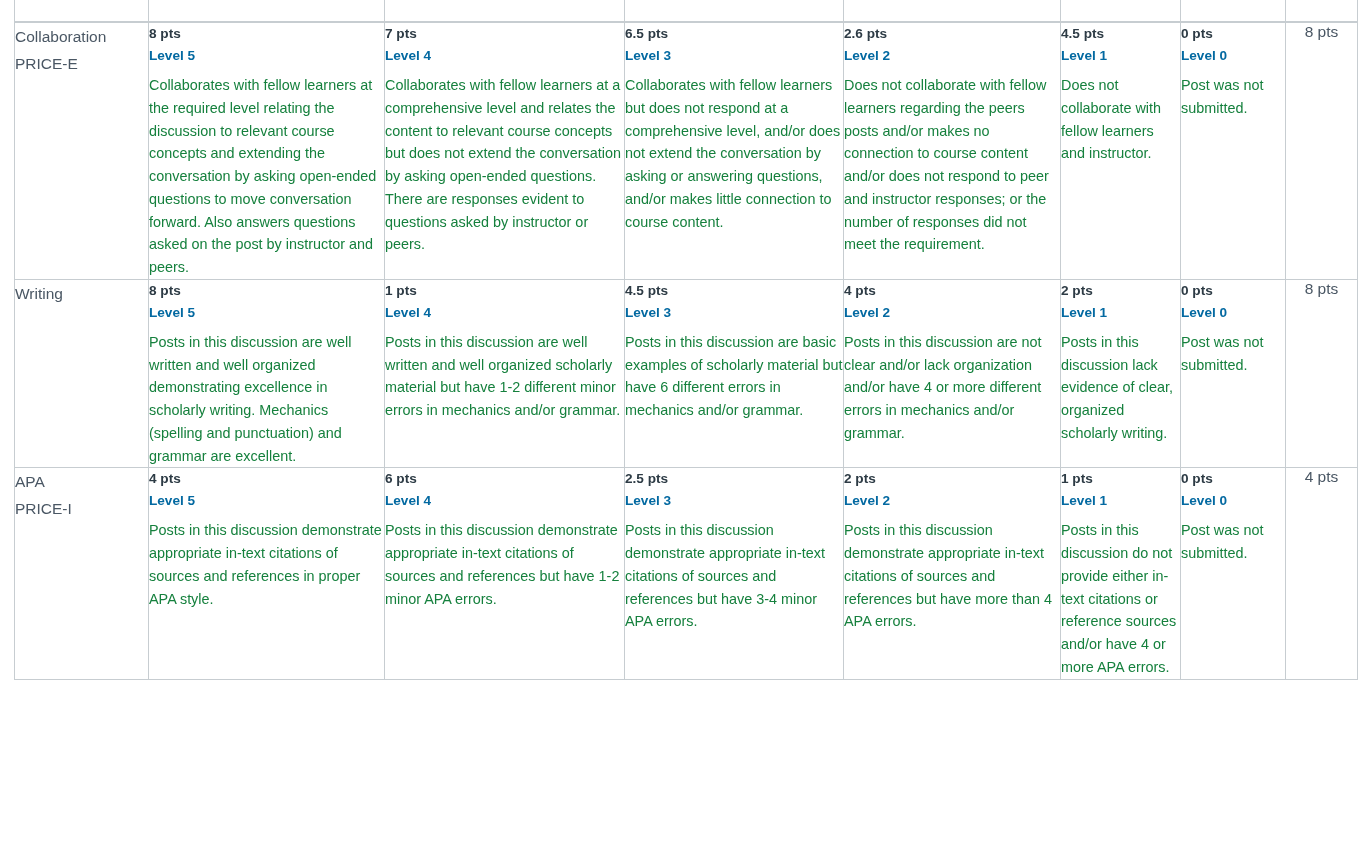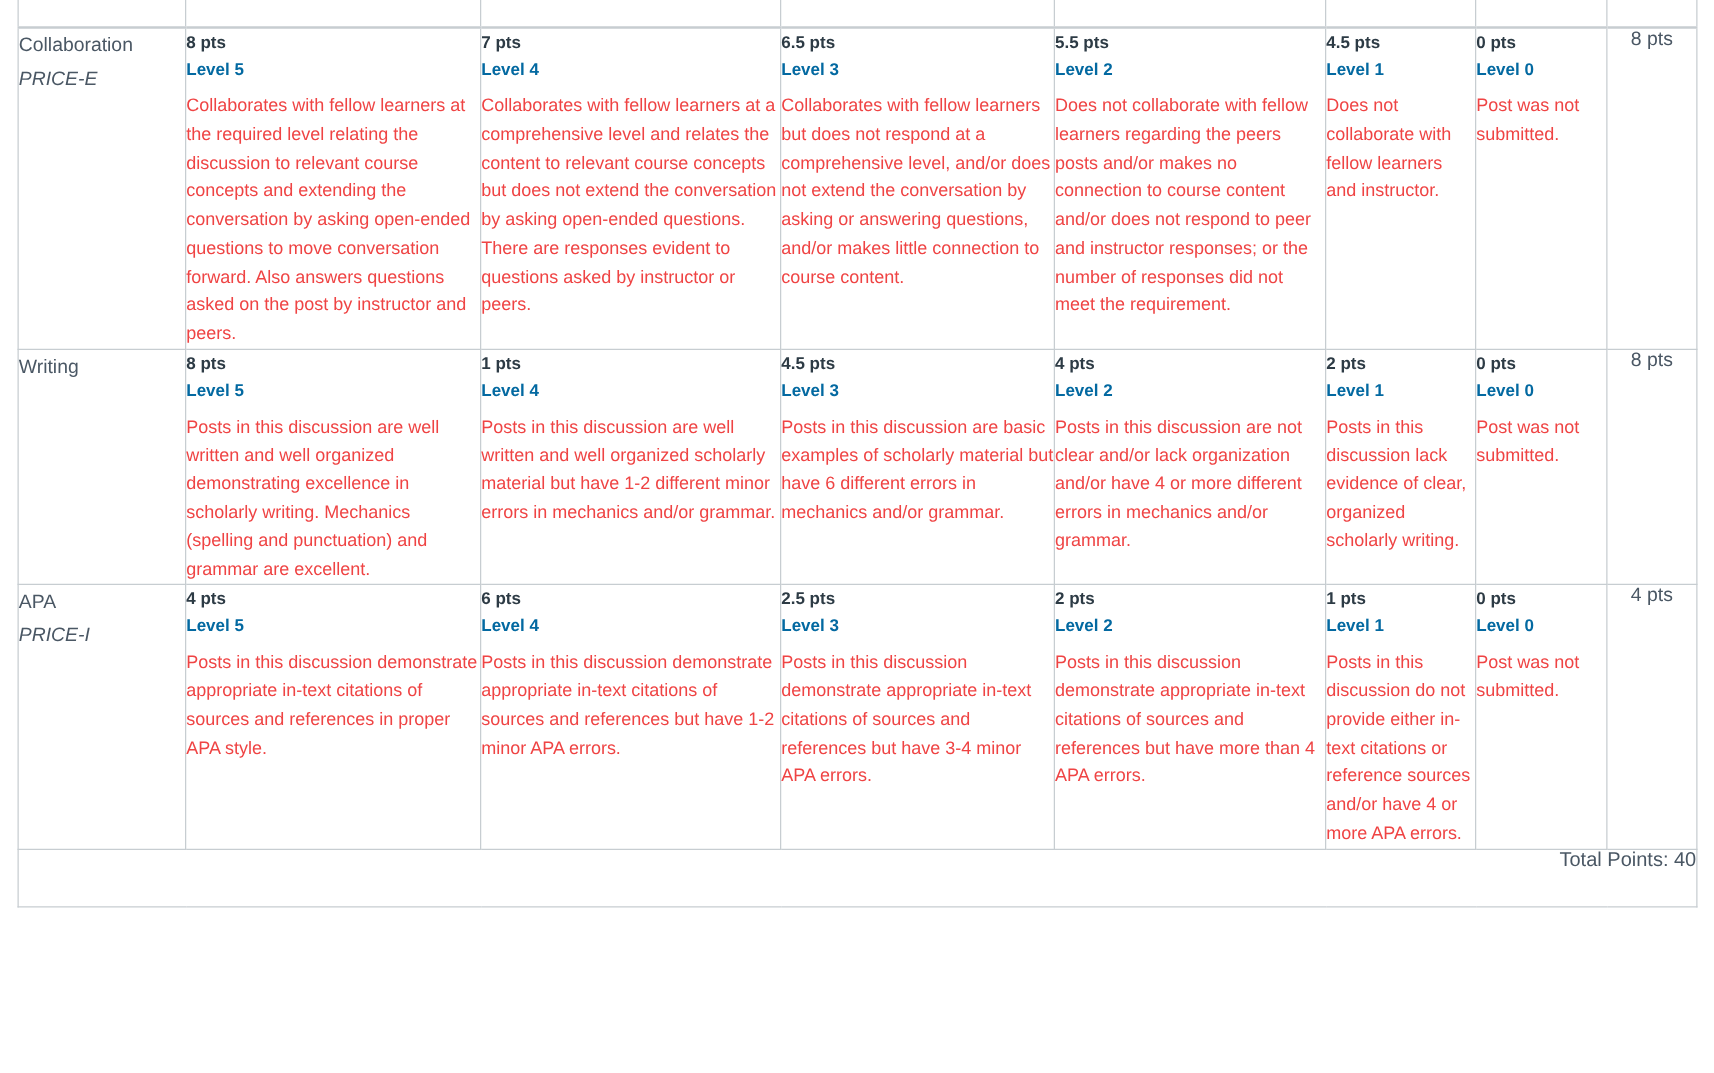--- a/index.html
+++ b/index.html
@@ -54,21 +54,21 @@
 
   
   .crit-cell {
     padding: 14px 10px 14px 22px;
     font-size: 15.5px;
     line-height: 1.75;
     color: #4a5764;
     font-weight: 400;
   }
   .crit-cell .crit-name { display: block; }
-  .crit-cell .crit-sub  { display: block; font-style: italic; }
+  .crit-cell .crit-sub  { display: block; }
 
   
   .rating-cell {
     padding: 12px 18px 16px 13px;
   }
   .rating-cell .pts {
     font-size: 13.6px;
     font-weight: bold;
     line-height: 1.62;
     color: #2d3b45;
@@ -78,21 +78,21 @@
     font-size: 13.6px;
     font-weight: bold;
     line-height: 1.62;
     color: #0369a1;
     display: block;
     margin-bottom: 7px;
   }
   .rating-cell .desc {
     font-size: 14.4px;
     line-height: 1.58;
-    color: #ef4444;
+    color: #15803d;
     display: block;
   }
 
   
   .total-cell {
     text-align: center;
     vertical-align: middle;
     font-size: 15.5px;
     color: #4a5764;
     padding: 4px 6px;
@@ -152,21 +152,21 @@
         <span class="pts">7 pts</span>
         <span class="lvl">Level 4</span>
         <span class="desc">Collaborates with fellow learners at a comprehensive level and relates the content to relevant course concepts but does not extend the conversation by asking open-ended questions. There are responses evident to questions asked by instructor or peers.</span>
       </td>
       <td class="rating-cell">
         <span class="pts">6.5 pts</span>
         <span class="lvl">Level 3</span>
         <span class="desc">Collaborates with fellow learners but does not respond at a comprehensive level, and/or does not extend the conversation by asking or answering questions, and/or makes little connection to course content.</span>
       </td>
       <td class="rating-cell">
-        <span class="pts">5.5 pts</span>
+        <span class="pts">2.6 pts</span>
         <span class="lvl">Level 2</span>
         <span class="desc">Does not collaborate with fellow learners regarding the peers posts and/or makes no connection to course content and/or does not respond to peer and instructor responses; or the number of responses did not meet the requirement.</span>
       </td>
       <td class="rating-cell">
         <span class="pts">4.5 pts</span>
         <span class="lvl">Level 1</span>
         <span class="desc">Does not collaborate with fellow learners and instructor.</span>
       </td>
       <td class="rating-cell">
         <span class="pts">0 pts</span>
@@ -245,18 +245,15 @@
         <span class="desc">Posts in this discussion do not provide either in-text citations or reference sources and/or have 4 or more APA errors.</span>
       </td>
       <td class="rating-cell">
         <span class="pts">0 pts</span>
         <span class="lvl">Level 0</span>
         <span class="desc">Post was not submitted.</span>
       </td>
       <td class="total-cell">4 pts</td>
     </tr>
 
-    <tr class="footer-row">
-      <td colspan="8">Total Points: 40</td>
-    </tr>
   </tbody>
     </table>
 </div>
 
 </body></html>

